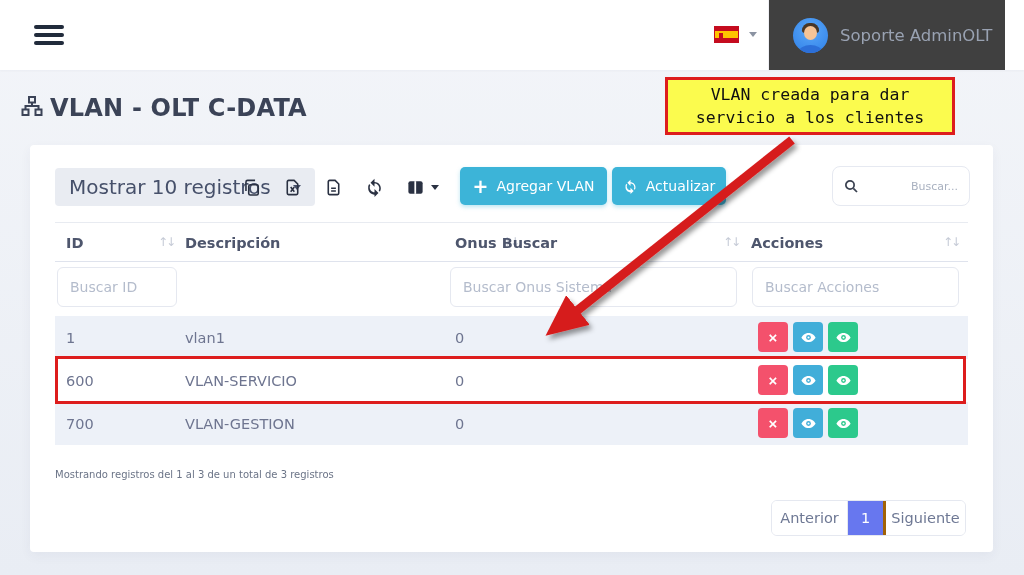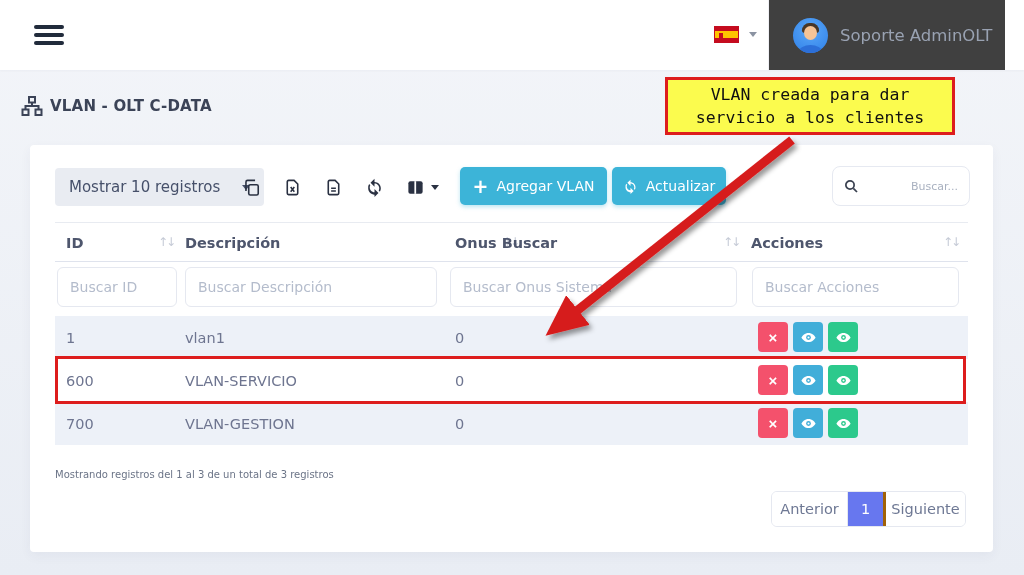--- a/index.html
+++ b/index.html
@@ -23,37 +23,37 @@
   .user-area { position:absolute; left:768px; top:0; width:237px; height:70px; background:#404040;
                border-left:1px solid #efeff4; display:flex; align-items:center; gap:12px; padding-left:24px; cursor:pointer; }
   .avatar { position:relative; width:35px; height:35px; border-radius:50%; overflow:hidden;
             background:radial-gradient(circle at 50% 35%,#5aa8f8,#2e7fe8); flex:0 0 auto; }
   .avatar .hair { position:absolute; left:9px; top:5px; width:17px; height:10px; border-radius:8px 8px 3px 3px; background:#473627; }
   .avatar .face { position:absolute; left:11px; top:8px; width:13px; height:14px; border-radius:50%; background:#f6c496; }
   .avatar .body { position:absolute; left:6px; bottom:-5px; width:23px; height:13px; border-radius:50% 50% 0 0; background:#2c6fd8; }
   .user-name { font-size:16.5px; color:#99a2b2; }
 
   
-  .page-title { position:absolute; left:20px; top:94px; display:flex; align-items:center; gap:6px;
-                color:#3b4357; font-size:15px; font-weight:bold; letter-spacing:.2px; z-index:1; }
+  .page-title { position:absolute; left:20px; top:94px; display:flex; gap:6px;
+                color:#3b4357; font-size:24px; font-weight:bold; letter-spacing:.2px; z-index:1; }
 
   
   .annotation-box { position:absolute; left:665px; top:77px; width:290px; height:58px; z-index:6;
                     background:#fbfb4e; border:3px solid #dd1d1d; display:flex; flex-direction:column;
                     align-items:center; justify-content:center; font-family:"DejaVu Sans Mono",monospace;
                     font-size:16.5px; color:#101010; line-height:1.4; }
   .arrow-overlay { position:absolute; left:0; top:0; z-index:5; pointer-events:none; }
 
   
   .card { position:absolute; left:30px; top:145px; width:963px; height:407px; background:#fff;
           border-radius:4px; box-shadow:0 4px 12px rgba(50,60,90,.05); z-index:1; }
 
   .entries-btn { position:absolute; left:25px; top:23px; height:38px; padding:12px 14px;
                  background:#e9ecf2; border:none; border-radius:4px; display:flex; align-items:center; gap:22px;
-                 font-family:inherit; font-size:15px; color:#46506a; cursor:pointer; }
+                 font-family:inherit; font-size:20px; color:#46506a; cursor:pointer; }
   .entries-btn .caret { color:#46506a; }
 
   .tool-icons { position:absolute; left:212px; top:23px; height:38px; display:flex; align-items:center; gap:22px; }
   .tool-icon { display:flex; align-items:center; gap:6px; cursor:pointer; }
   .tool-icon .caret { color:#2a3142; }
 
   .btn-teal { position:absolute; top:22px; height:38px; background:#3cb4d8; border:none; border-radius:5px;
               color:#fff; font-family:inherit; font-size:14px; display:flex; align-items:center;
               justify-content:center; gap:8px; cursor:pointer; box-shadow:0 2px 4px rgba(60,180,216,.35); }
   .btn-add { left:430px; width:147px; }
@@ -85,21 +85,21 @@
           justify-content:center; color:#fff; cursor:pointer; }
   .abtn.del { background:#f4516c; font-size:15px; font-weight:bold; line-height:1; }
   .abtn.eye-blue { background:#41aed9; color:#41aed9; }
   .abtn.eye-green { background:#2cc98c; color:#2cc98c; }
 
   .row-outline { position:absolute; left:25px; top:211px; width:911px; height:48px;
                  border:3px solid #dd1d1d; z-index:4; pointer-events:none; }
 
   .footer-info { position:absolute; left:25px; top:324px; font-size:10px; color:#6b7487; }
 
-  .pagination { position:absolute; left:741px; top:346px; height:36px; display:flex;
+  .pagination { position:absolute; left:741px; top:355px; height:36px; display:flex;
                 border:1px solid #e5e8f0; border-radius:6px; overflow:hidden; background:#fff; }
   .page-item { height:34px; display:flex; align-items:center; justify-content:center;
                font-size:14.5px; color:#6e7894; background:#fff; border:none; font-family:inherit; cursor:pointer; }
   .page-prev { width:76px; border-right:1px solid #e5e8f0; }
   .page-cur { width:35px; background:#6777ef; color:#fff; }
   .page-next { width:82px; border-left:3px solid #a16207; }
 
   svg { display:block; }
 </style>
 </head>
@@ -236,21 +236,20 @@
         </div>
       <span class="sort" style="left:668px;">↑↓</span>
       <div class="th" style="left:696px;">
           <span>Acciones</span>
         </div>
       <span class="sort" style="left:888px;">↑↓</span>
     </div>
 
     <div class="filter-row">
       <input class="filter-input" style="left: 2px; width: 120px;" placeholder="Buscar ID">
-      <input class="filter-input" style="left: 130px; width: 252px;" placeholder="Buscar Descripción">
       <input class="filter-input" style="left: 395px; width: 287px;" placeholder="Buscar Onus Sistema">
       <input class="filter-input" style="left: 697px; width: 207px;" placeholder="Buscar Acciones">
     </div>
 
     <div class="trow striped" style="top:171px;">
       <div class="td" style="left:11px;">1</div>
       <div class="td" style="left:130px;">vlan1</div>
       <div class="td" style="left:400px;">0</div>
       <div class="actions">
         <button class="abtn del">

